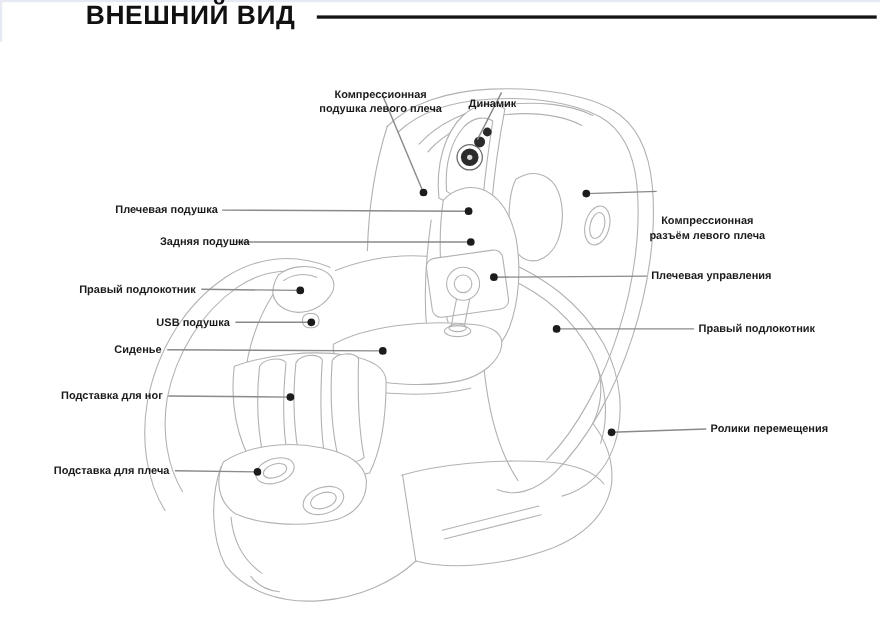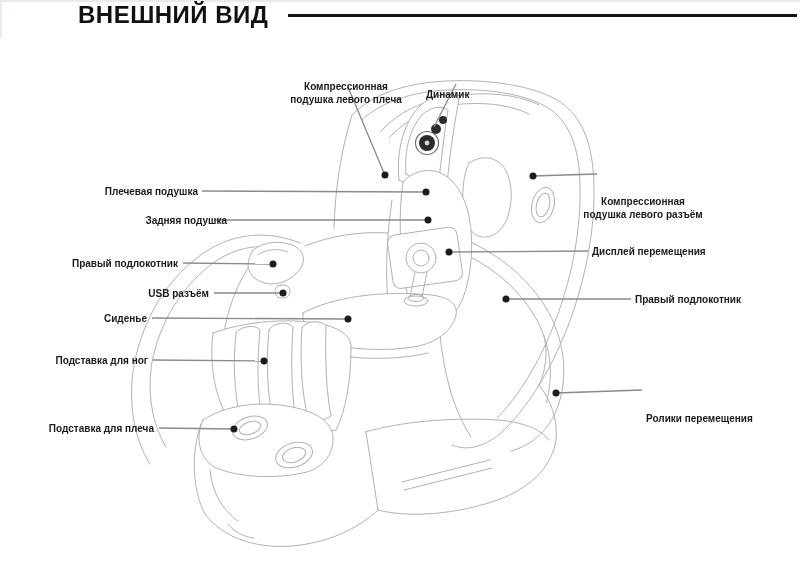--- a/index.html
+++ b/index.html
@@ -150,42 +150,42 @@
 
   <div class="label lab-center" style="left:346px;top:49px;">
     <span>Компрессионная</span>
     <span>подушка левого плеча</span>
   </div>
   <div class="label" style="left:426px;top:69px;margin-top:19px;">
     <span>Динамик</span>
   </div>
   <div class="label lab-center" style="left:643px;top:164px;">
     <span>Компрессионная</span>
-    <span>подушка левого разъём</span>
+    <span>разъём левого плеча</span>
   </div>
   <div class="label" style="left:592px;top:245px;">
-    <span>Дисплей перемещения</span>
+    <span>Плечевая управления</span>
   </div>
   <div class="label" style="left:635px;top:293px;">
     <span>Правый подлокотник</span>
   </div>
-  <div class="label" style="left:646px;top:384px;margin-top:28px;">
+  <div class="label" style="left:646px;top:384px;">
     <span>Ролики перемещения</span>
   </div>
   <div class="label lab-right" style="right:602px;top:185px;">
     <span>Плечевая подушка</span>
   </div>
   <div class="label lab-right" style="right:573px;top:214px;">
     <span>Задняя подушка</span>
   </div>
   <div class="label lab-right" style="right:622px;top:257px;">
     <span>Правый подлокотник</span>
   </div>
   <div class="label lab-right" style="right:591px;top:287px;">
-    <span>USB разъём</span>
+    <span>USB подушка</span>
   </div>
   <div class="label lab-right" style="right:653px;top:312px;">
     <span>Сиденье</span>
   </div>
   <div class="label lab-right" style="right:652px;top:354px;">
     <span>Подставка для ног</span>
   </div>
   <div class="label lab-right" style="right:646px;top:422px;">
     <span>Подставка для плеча</span>
   </div>

